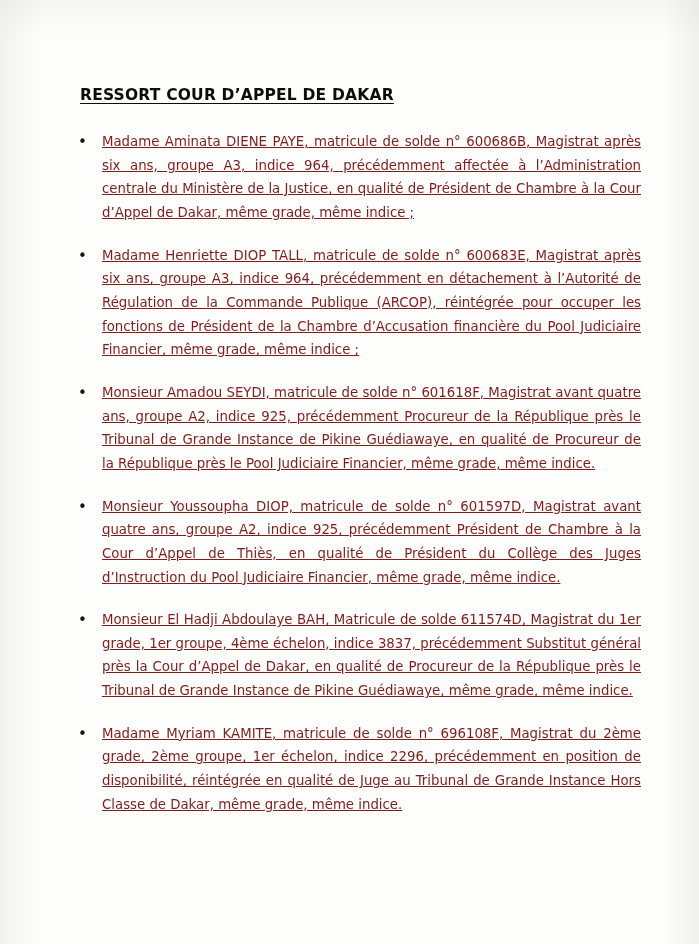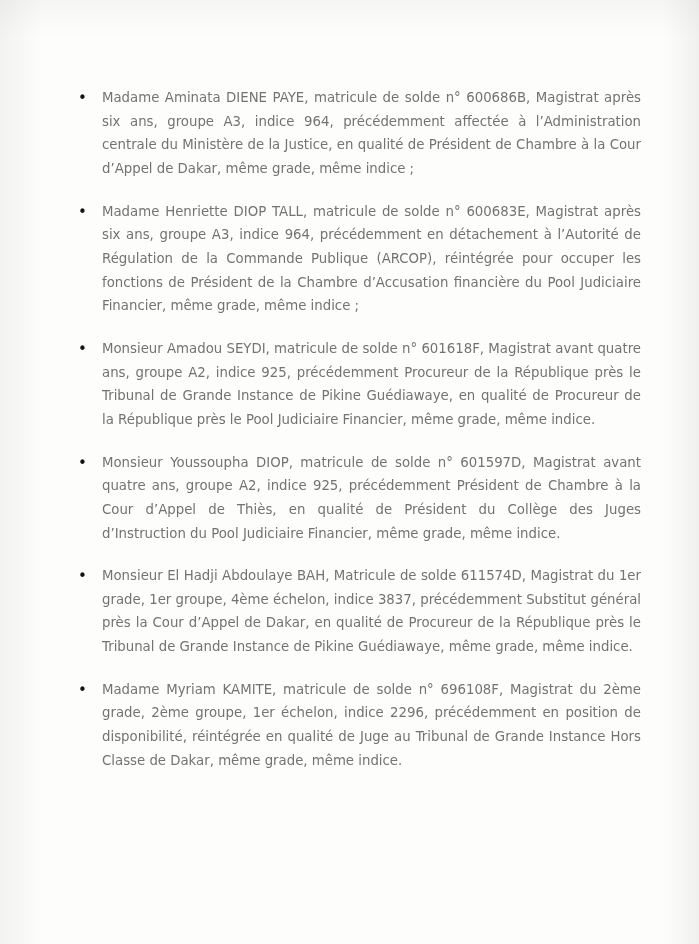--- a/index.html
+++ b/index.html
@@ -51,21 +51,22 @@
     padding: 0;
   }
   li.item {
     position: relative;
     padding-left: 30px;
     margin-bottom: 19px;
     font-size: 13.3px;
     line-height: 1.78;
     text-align: justify;
     text-justify: inter-word;
-    color: #737373;
+    color: #7f1d1d;
+    text-decoration: underline;
   }
   li.item::before {
     content: "\2022";
     position: absolute;
     left: 6px;
     top: -1px;
     font-size: 15px;
     line-height: 1.78;
     color: #141414;
   }
@@ -74,20 +75,21 @@
   }
   .para {
     display: block;
   }
 </style>
 </head>
 <body>
 
 <div class="page">
   <div class="content">
+    <h1 class="doc-title">RESSORT COUR D’APPEL DE DAKAR</h1>
     <ul class="items">
       <li class="item">
         <span class="para">Madame Aminata DIENE PAYE, matricule de solde n° 600686B, Magistrat après six ans, groupe A3, indice 964, précédemment affectée à l’Administration centrale du Ministère de la Justice, en qualité de Président de Chambre à la Cour d’Appel de Dakar, même grade, même indice ;</span>
       </li>
       <li class="item">
         <span class="para">Madame Henriette DIOP TALL, matricule de solde n° 600683E, Magistrat après six ans, groupe A3, indice 964, précédemment en détachement à l’Autorité de Régulation de la Commande Publique (ARCOP), réintégrée pour occuper les fonctions de Président de la Chambre d’Accusation financière du Pool Judiciaire Financier, même grade, même indice ;</span>
       </li>
       <li class="item">
         <span class="para">Monsieur Amadou SEYDI, matricule de solde n° 601618F, Magistrat avant quatre ans, groupe A2, indice 925, précédemment Procureur de la République près le Tribunal de Grande Instance de Pikine Guédiawaye, en qualité de Procureur de la République près le Pool Judiciaire Financier, même grade, même indice.</span>
       </li>

